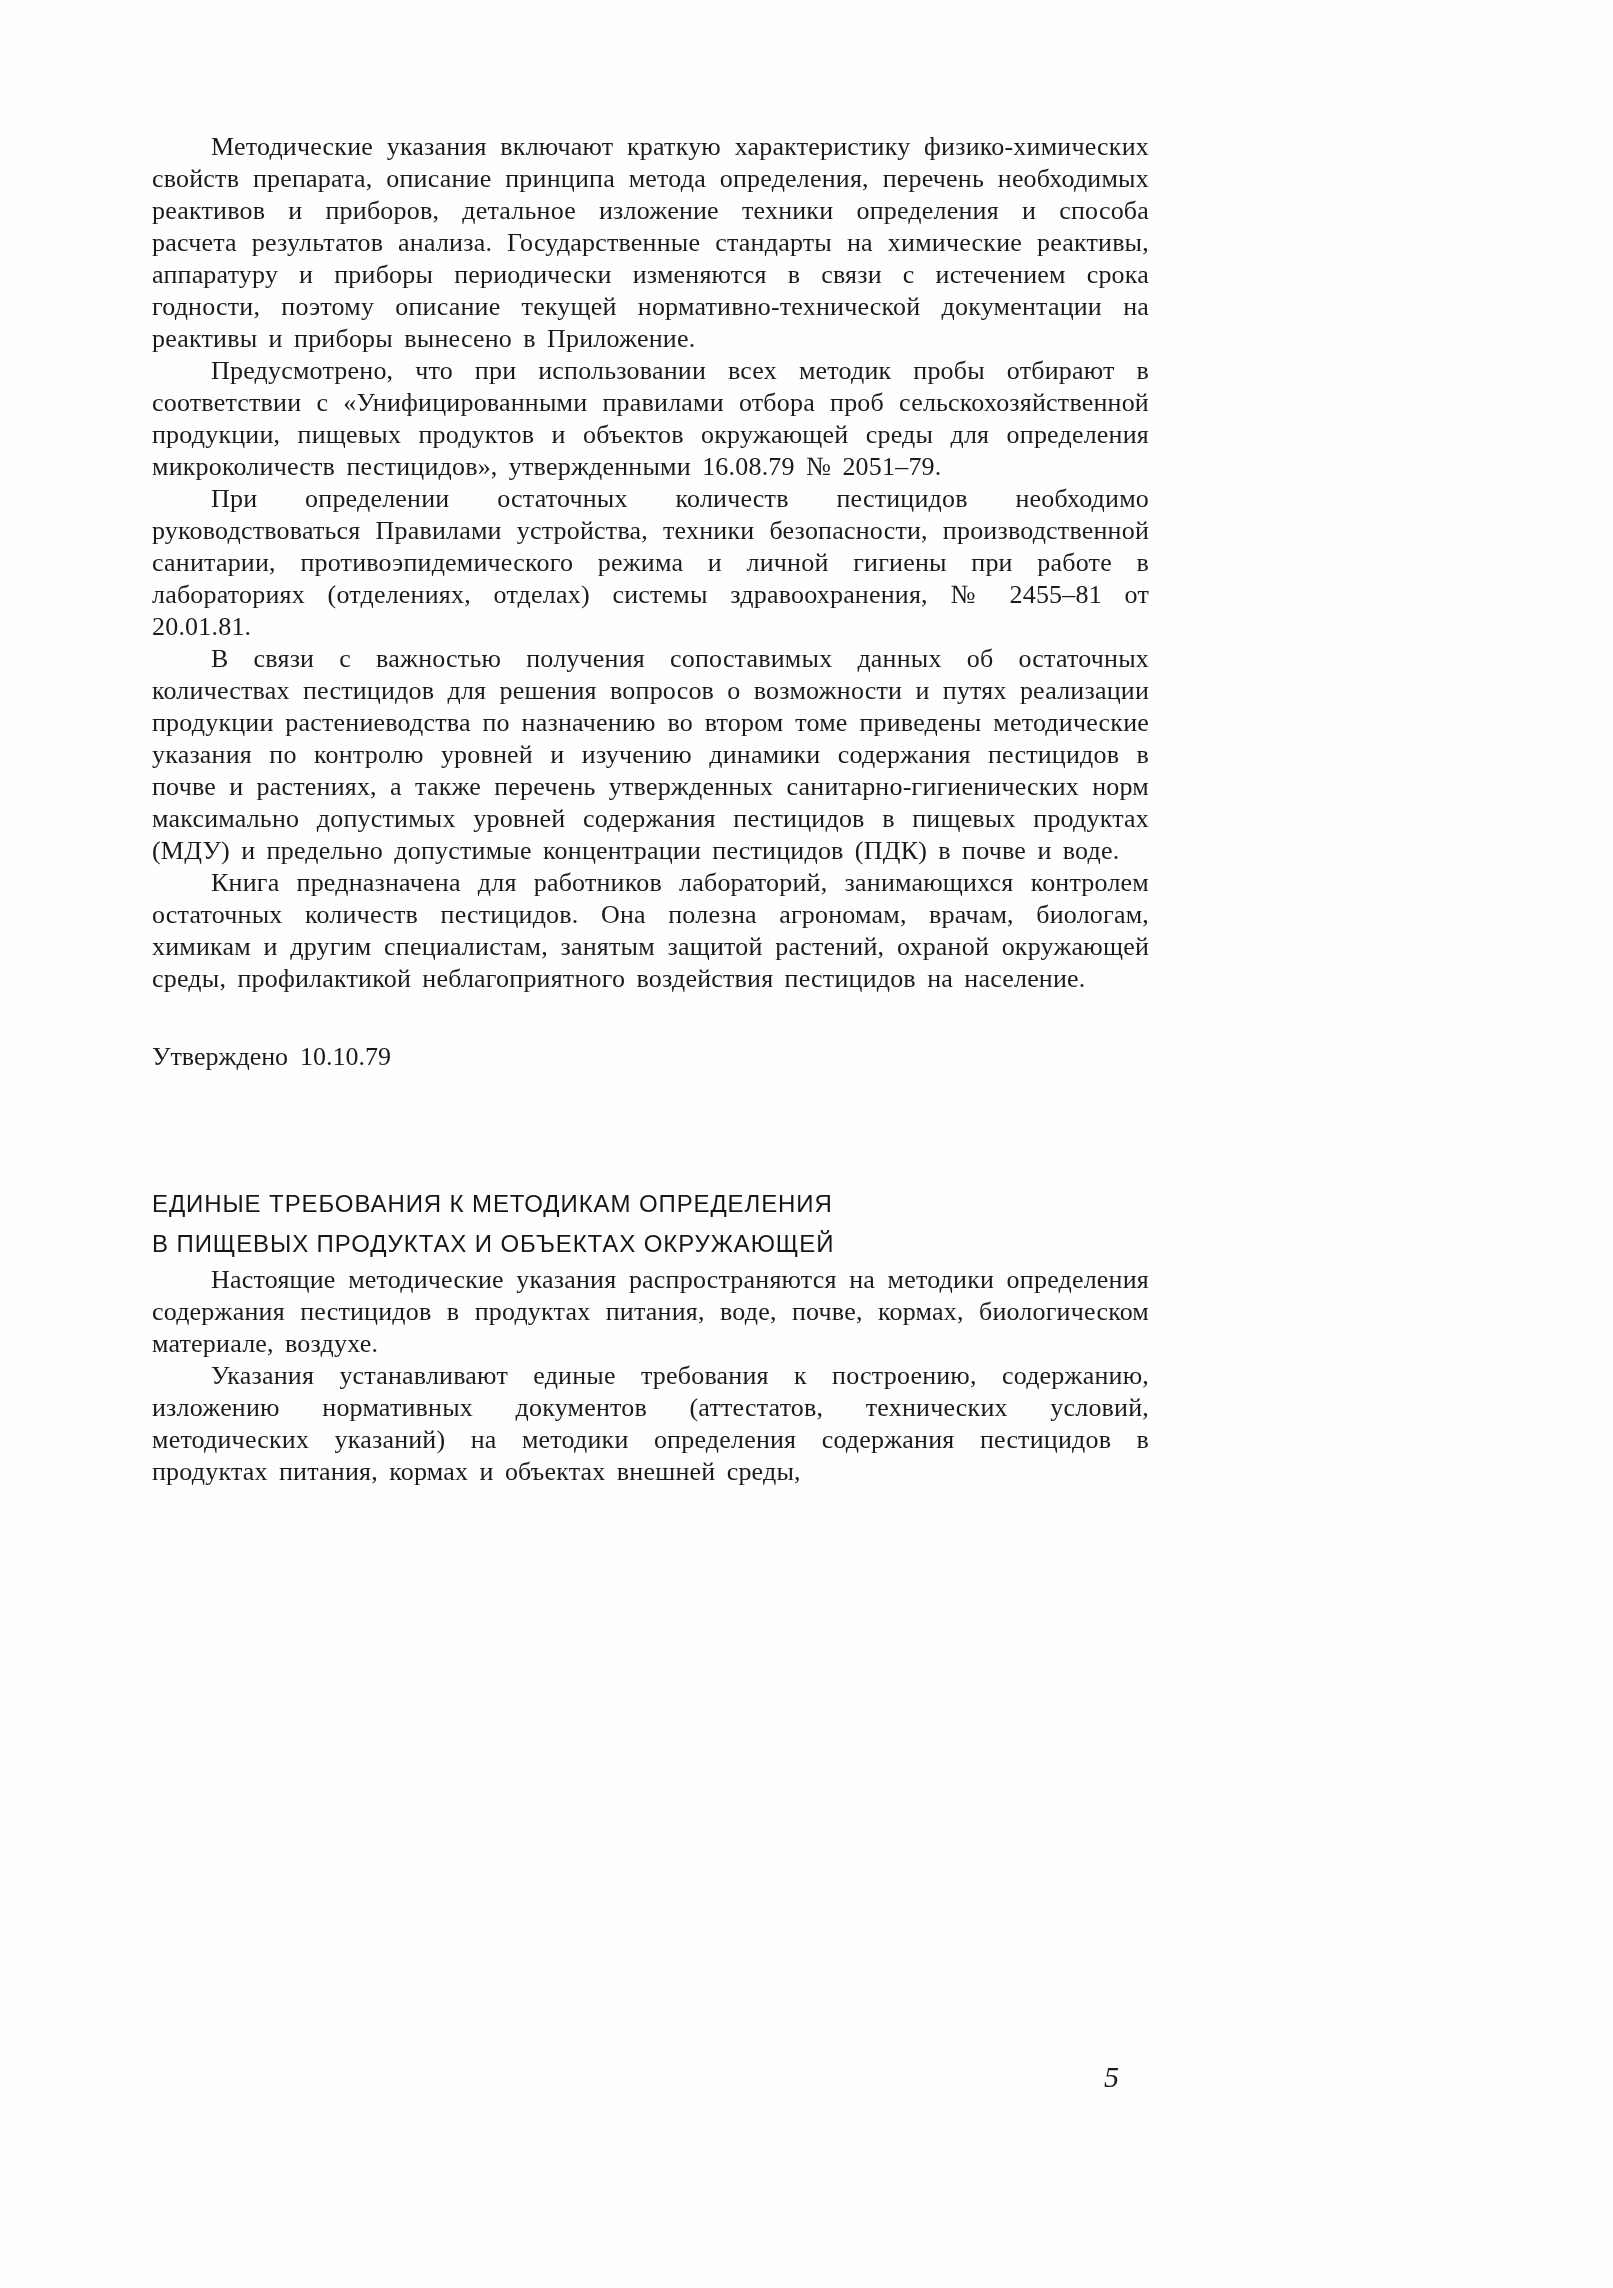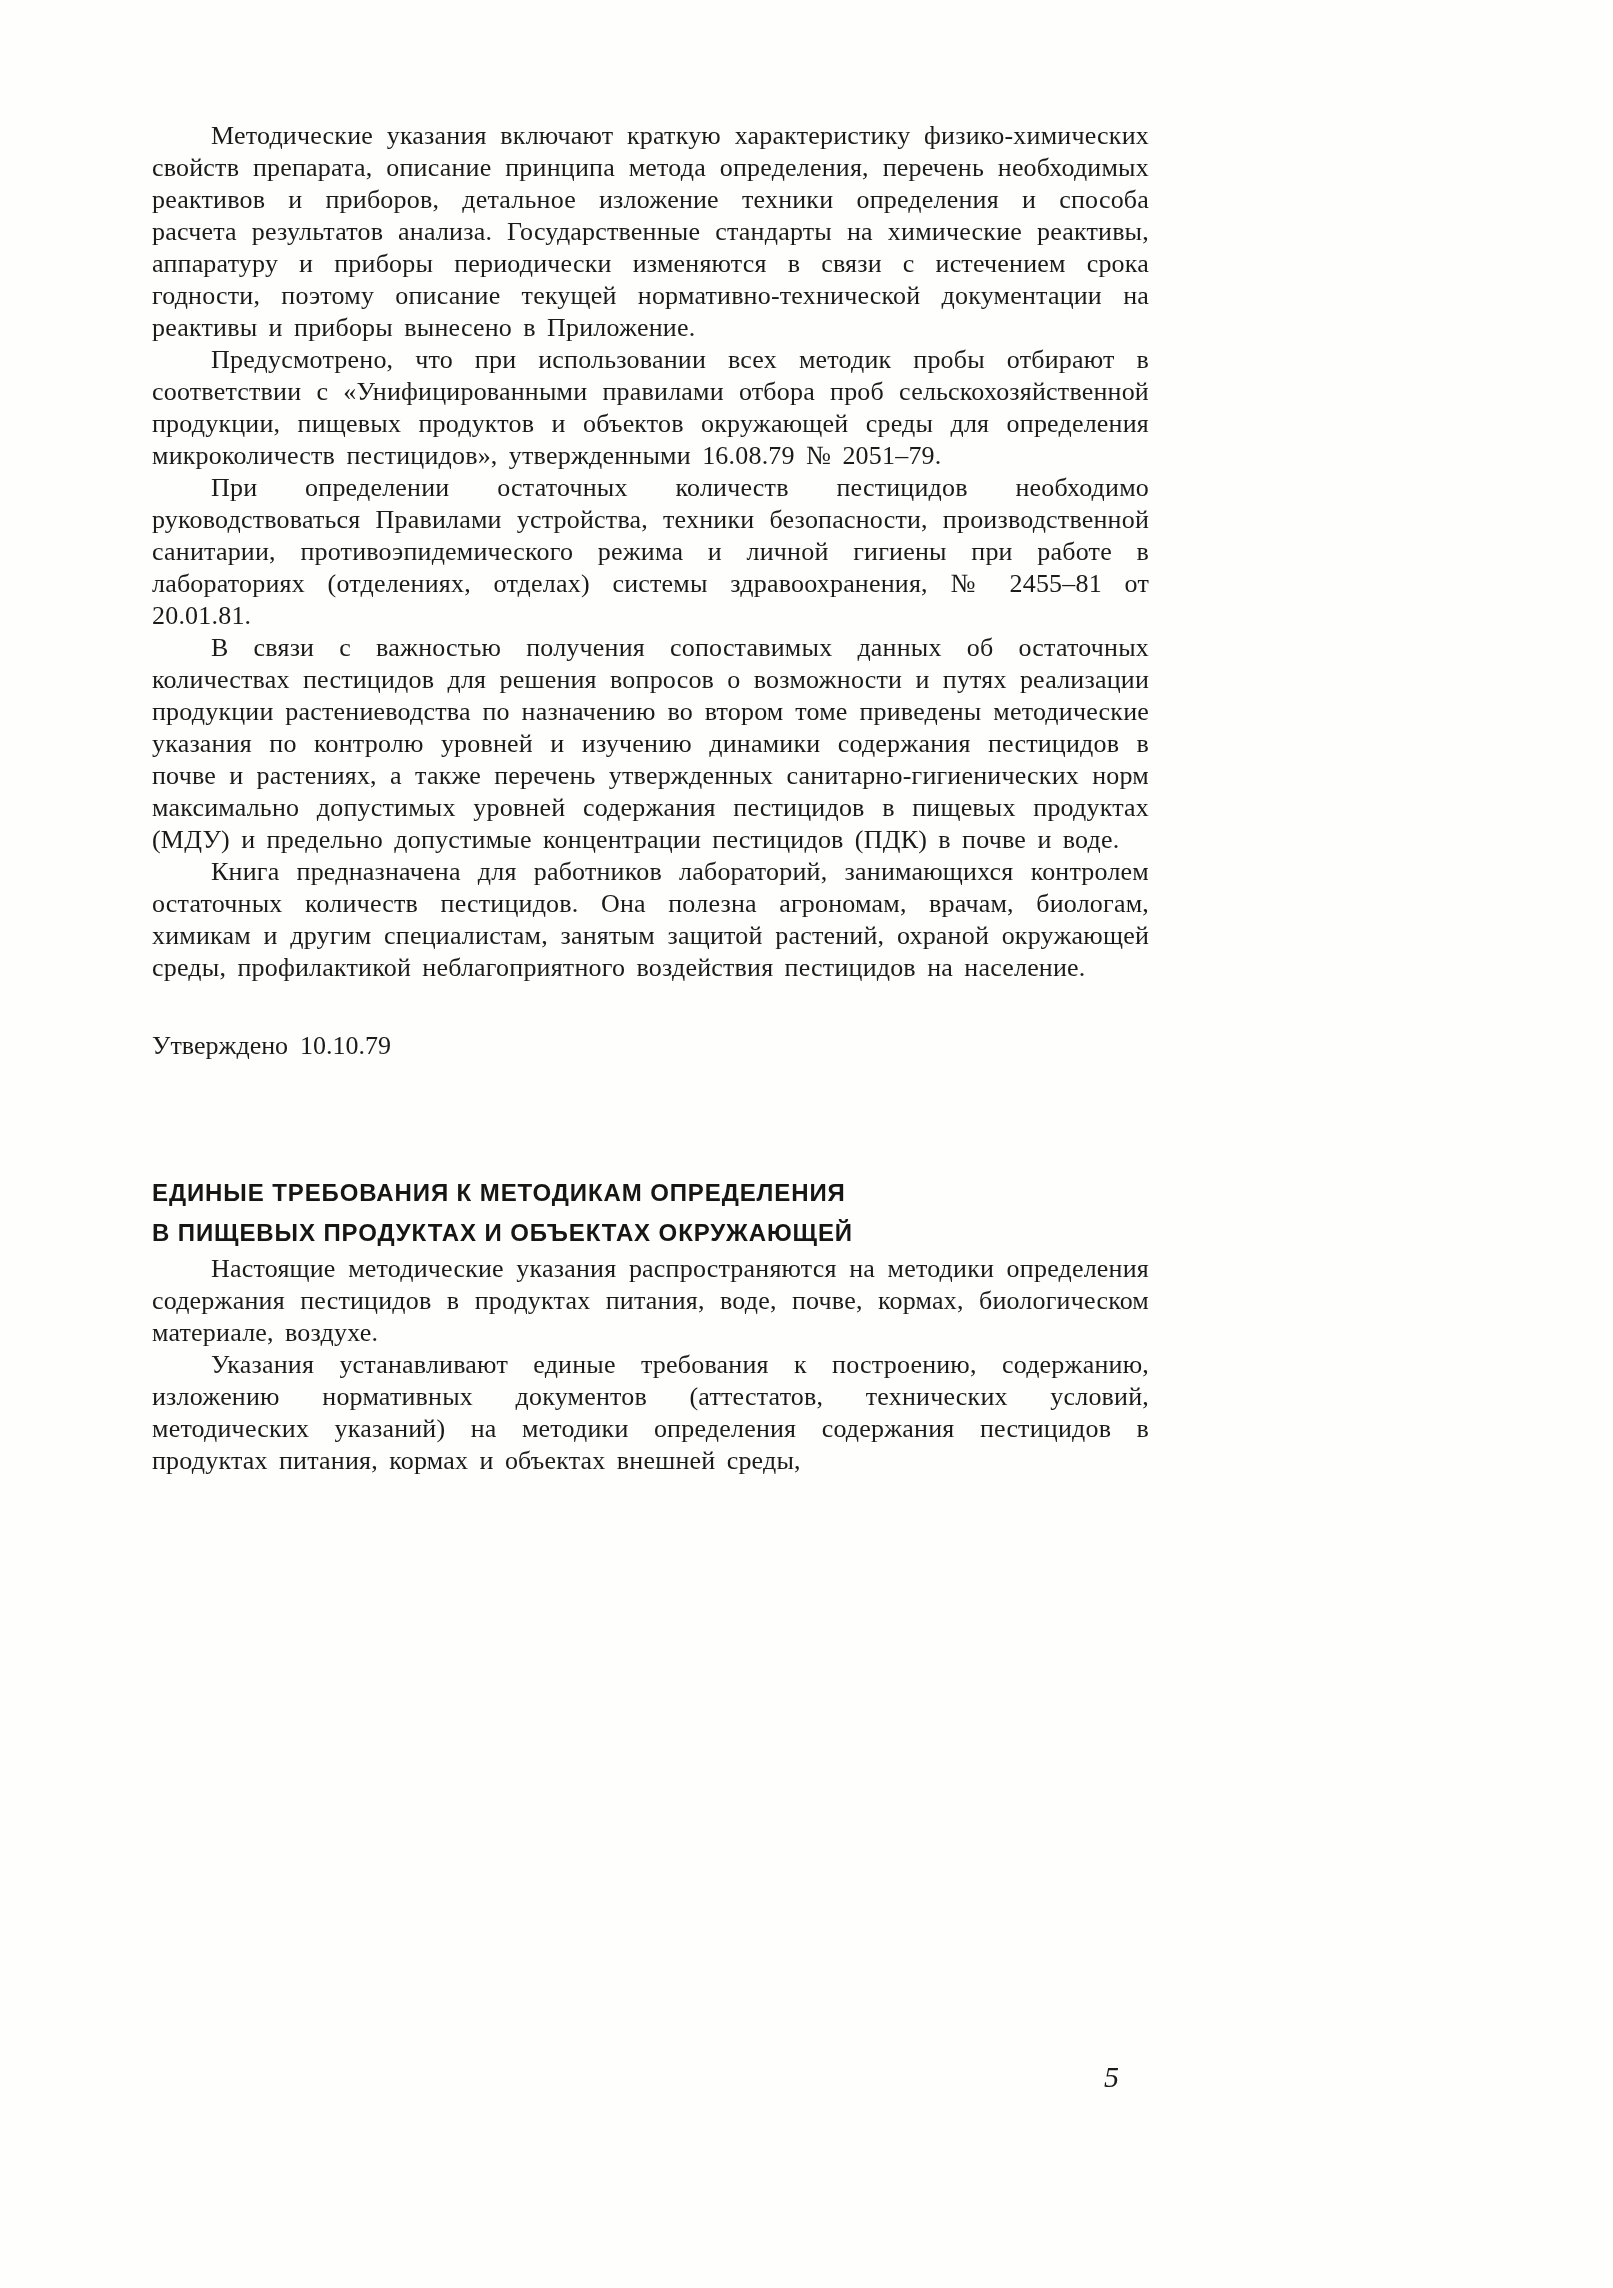--- a/index.html
+++ b/index.html
@@ -12,21 +12,21 @@
     width: 1613px;
     height: 2289px;
     background: #fefefd;
     font-family: "Liberation Serif", serif;
     color: #1b1b1b;
     overflow: hidden;
   }
   .text-column {
     position: absolute;
     left: 152px;
-    top: 120px;
+    top: 131px;
     width: 997px;
   }
   .para {
     margin: 0;
     font-size: 26px;
     line-height: 32px;
     text-align: justify;
     text-indent: 59px;
     word-spacing: 4.6px;
     letter-spacing: 0.2px;
@@ -35,21 +35,21 @@
   .approved {
     margin: 46px 0 0 0;
     font-size: 26px;
     line-height: 32px;
     padding-right: 5.5px;
     word-spacing: 5.5px;
   }
   .section-heading {
     margin-top: 111px;
     font-family: "Liberation Sans", sans-serif;
-    font-weight: bold;
+    font-weight: normal;
     font-size: 24px;
     line-height: 40px;
     letter-spacing: 0.9px;
     color: #161616;
   }
   .section-heading .heading-line {
     white-space: nowrap;
   }
   .section-paras {
   }

